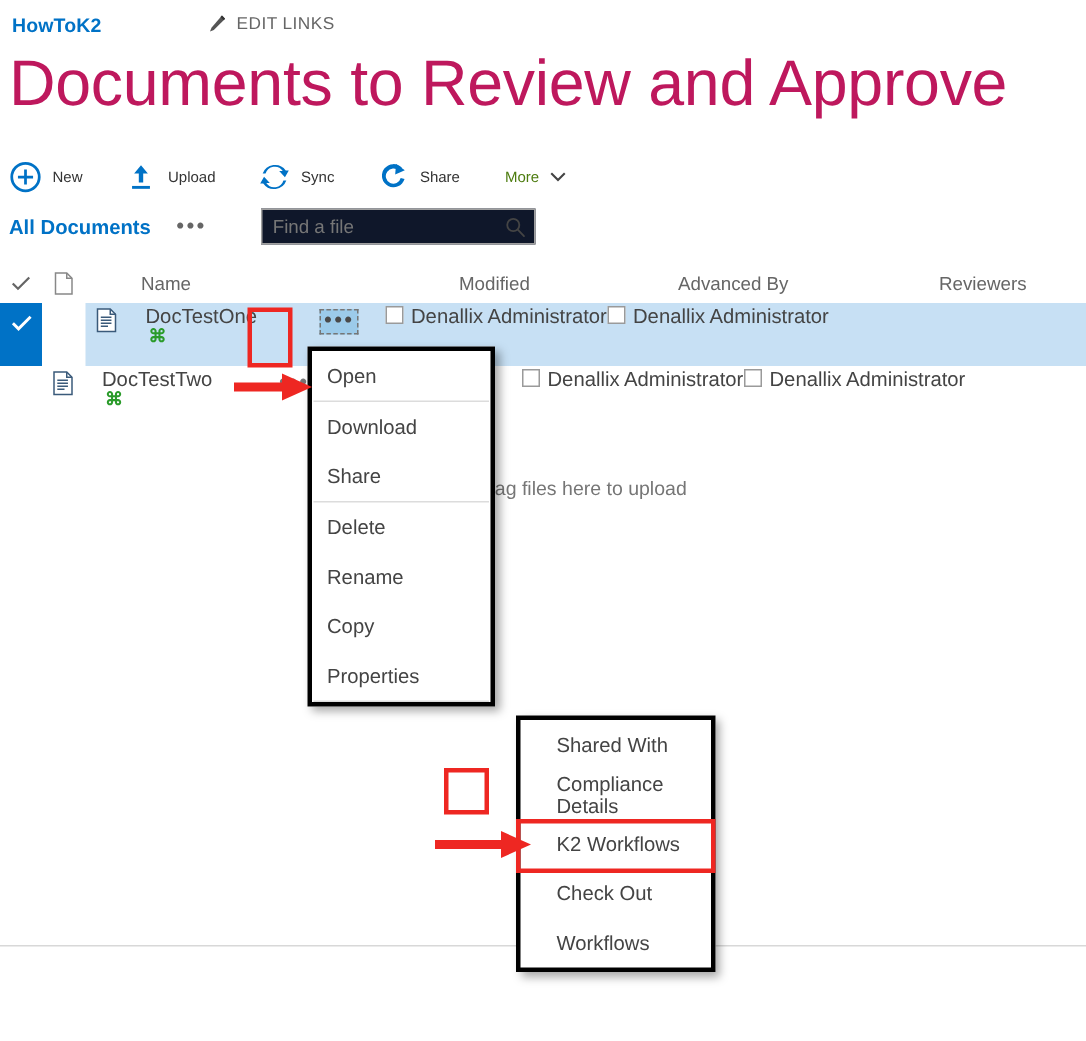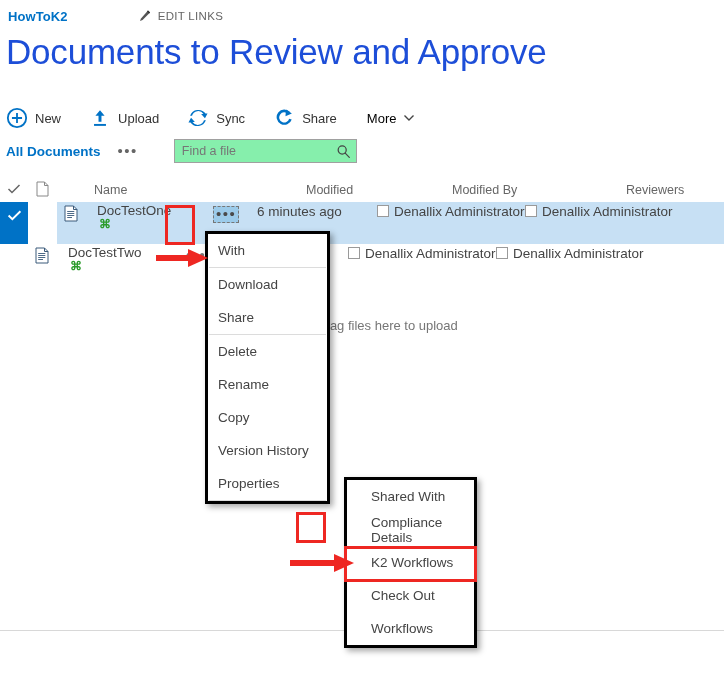--- a/index.html
+++ b/index.html
@@ -52,23 +52,23 @@
     font-size: 11.5px;
     color: #666666;
     letter-spacing: .3px;
   }
 
   
   .page-title {
     position: absolute;
     left: 6px;
     top: 32px;
-    font-size: 35px;
+    font-size: 43px;
     font-weight: 300;
-    color: #1d4ed8;
+    color: #be185d;
     letter-spacing: -0.2px;
     white-space: nowrap;
   }
 
   
   .commandbar {
     position: absolute;
     left: 6px;
     top: 100px;
     height: 36px;
@@ -83,31 +83,31 @@
     white-space: nowrap;
   }
   .cmd-icon {
     width: 22px;
     height: 22px;
     margin-right: 7px;
     display: block;
     flex: 0 0 auto;
   }
   .cmd-label {
-    font-size: 13px;
+    font-size: 10px;
     color: #333333;
     font-weight: 400;
   }
   .cmd-more {
     display: flex;
     align-items: center;
     cursor: pointer;
     margin-left: 2px;
   }
-  .cmd-more .cmd-label { color: #000000; }
+  .cmd-more .cmd-label { color: #4d7c0f; }
   .chev {
     width: 12px;
     height: 12px;
     margin-left: 7px;
     display: block;
   }
 
   
   .viewrow {
     position: absolute;
@@ -132,21 +132,21 @@
     line-height: 10px;
   }
   .search-box {
     margin-left: 36px;
     width: 183px;
     height: 24px;
     border: 1px solid #a0a0a0;
     box-sizing: border-box;
     display: flex;
     align-items: center;
-    background: #86efac;
+    background: #0f172a;
     position: relative;
   }
   .search-input {
     border: 0;
     outline: 0;
     font-family: "Liberation Sans", sans-serif;
     font-size: 12.5px;
     color: #767676;
     background: transparent;
     padding: 0 24px 0 7px;
@@ -443,21 +443,21 @@
     <div class="cell-rest">
       <div class="col-type">
         <svg class="page-icon-hdr" viewBox="0 0 13 16">
           <path d="M1 1 H8.5 L12 4.5 V15 H1 Z" fill="#fff" stroke="#888" stroke-width="1"></path>
           <path d="M8.5 1 V4.5 H12" fill="none" stroke="#888" stroke-width="1"></path>
         </svg>
       </div>
       <div class="col-name"><span class="hdr-text">Name</span></div>
       <div class="col-dots"></div>
       <div class="col-mod"><span class="hdr-text">Modified</span></div>
-      <div class="col-modby"><span class="hdr-text">Modified By</span></div>
+      <div class="col-modby"><span class="hdr-text">Advanced By</span></div>
       <div class="col-rev"><span class="hdr-text">Reviewers</span></div>
       <div class="col-stat"><span class="hdr-text">Review Status</span></div>
     </div>
   </div>
 
   <div class="row selected" style="height:42px;">
     <div class="cell-check">
       <svg class="chk-white" viewBox="0 0 14 14">
         <path d="M1.5 7 L5 10.5 L12.5 3" fill="none" stroke="#ffffff" stroke-width="1.8"></path>
       </svg>
@@ -470,21 +470,20 @@
           <path d="M3.2 6.5 H10.3 M3.2 8.5 H10.3 M3.2 10.5 H10.3 M3.2 12.5 H8" stroke="#3a5a7a" stroke-width=".9"></path>
         </svg>
       </div>
       <div class="col-name">
         <span class="file-link">DocTestOne</span>
         <span class="new-badge">⌘</span>
       </div>
       <div class="col-dots">
         <span class="dots-btn active">•••</span>
       </div>
-      <div class="col-mod"><span class="cell-text">6 minutes ago</span></div>
       <div class="col-modby">
         <span class="inline-check"></span><span class="cell-text">Denallix Administrator</span>
       </div>
       <div class="col-rev">
         <span class="inline-check"></span><span class="cell-text">Denallix Administrator</span>
       </div>
       <div class="col-stat"><span class="cell-text"></span></div>
     </div>
   </div>
 
@@ -514,29 +513,28 @@
       </div>
       <div class="col-stat"><span class="cell-text"></span></div>
     </div>
   </div>
 </div>
 
 <div class="drag-hint">Drag files here to upload</div>
 <div class="bottom-rule"></div>
 
 <div class="menu" id="ctx-menu">
-  <div class="menu-item">With</div>
+  <div class="menu-item">Open</div>
   <div class="menu-sep"></div>
   <div class="menu-item">Download</div>
   <div class="menu-item">Share</div>
   <div class="menu-sep"></div>
   <div class="menu-item">Delete</div>
   <div class="menu-item">Rename</div>
   <div class="menu-item">Copy</div>
-  <div class="menu-item">Version History</div>
   <div class="menu-item">Properties</div>
   <div class="menu-sep"></div>
 </div>
 
 <div class="menu" id="sub-menu">
   <div class="menu-item">Shared With</div>
   <div class="menu-item">Compliance Details</div>
   <div class="menu-item">K2 Workflows</div>
   <div class="menu-item">Check Out</div>
   <div class="menu-item">Workflows</div>

